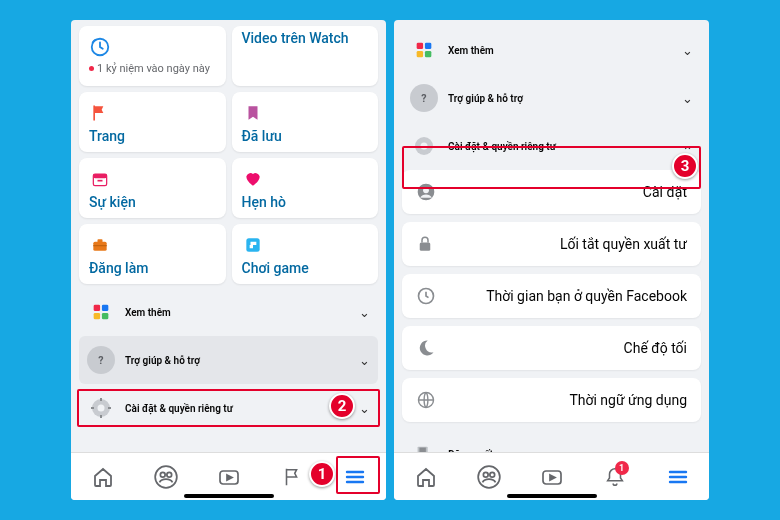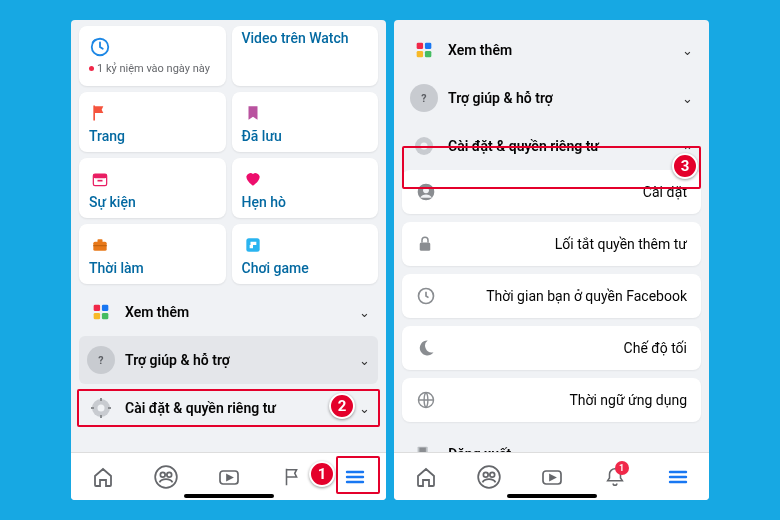--- a/index.html
+++ b/index.html
@@ -7,21 +7,21 @@
     .phone {width:315px;height:480px;background:#f0f2f5;border-radius:4px;overflow:hidden;display:flex;flex-direction:column;position:relative;}
     .scroll {flex:1;overflow:hidden;padding:6px 8px;}
     .grid {display:grid;grid-template-columns:1fr 1fr;gap:6px;}
     .card {background:#fff;border-radius:8px;padding:10px 10px 8px 10px;min-height:60px;box-shadow:0 1px 2px rgba(0,0,0,0.08);}
     .card-icon {width:22px;height:22px;display:flex;align-items:center;justify-content:center;margin-bottom:4px;}
     .card-title {font-size:14px;font-weight:500;color:#0369a1;}
     .card-sub {font-size:11px;color:#65676b;display:flex;align-items:center;gap:3px;}
     .reddot {width:5px;height:5px;border-radius:50%;background:#f02849;}
     .row {display:flex;align-items:center;gap:10px;padding:10px 8px;border-radius:6px;}
     .row .ricon {width:28px;height:28px;display:flex;align-items:center;justify-content:center;}
-    .row .rlabel {flex:1;font-size:14px;font-weight:600;color:#050505;}
+    .row .rlabel {flex:1;font-size:10px;font-weight:600;color:#050505;}
     .chev {color:#333;font-size:13px;}
     .whiteitem {background:#fff;border-radius:8px;padding:12px 14px;margin-bottom:8px;display:flex;align-items:center;gap:10px;box-shadow:0 1px 2px rgba(0,0,0,0.06);text-align:right;}
     .whiteitem .rlabel {flex:1;font-size:14px;font-weight:400;color:#050505;}
     .tabbar {height:48px;background:#fff;border-top:1px solid #ddd;display:flex;align-items:center;justify-content:space-around;}
     .tab {width:44px;height:40px;display:flex;align-items:center;justify-content:center;color:#65676b;position:relative;}
     .tab.active {color:#1877f2;}
     .notif-dot {position:absolute;top:4px;right:8px;width:14px;height:14px;border-radius:50%;background:#f02849;color:#fff;font-size:9px;display:flex;align-items:center;justify-content:center;font-weight:600;}
     .redbox {border:2px solid #e4002b;position:absolute;pointer-events:none;border-radius:2px;}
     .ann {position:absolute;width:26px;height:26px;border-radius:50%;background:#e4002b;border:2px solid #fff;color:#fff;font-weight:700;font-size:15px;display:flex;align-items:center;justify-content:center;box-shadow:0 1px 3px rgba(0,0,0,0.4);}
     .ihint {position:absolute;bottom:2px;left:50%;transform:translateX(-50%);width:90px;height:4px;background:#000;border-radius:3px;}
@@ -85,21 +85,21 @@
         <div class="card-title">Hẹn hò</div>
       </div>
       <div class="card">
         <div class="card-icon">
           <svg width="20" height="20" viewBox="0 0 24 24">
               <rect x="4" y="8" width="16" height="11" rx="2" fill="#e8791a"></rect>
               <rect x="9" y="5" width="6" height="4" rx="1" fill="#e8791a"></rect>
               <rect x="4" y="12" width="16" height="1.5" fill="#c4640f"></rect>
             </svg>
         </div>
-        <div class="card-title">Thời làm</div>
+        <div class="card-title">Đăng làm</div>
       </div>
       <div class="card">
         <div class="card-icon">
           <svg width="20" height="20" viewBox="0 0 24 24">
               <rect x="4" y="4" width="16" height="16" rx="3" fill="#2ab4f0"></rect>
               <path d="M9 8h7v4h-4v4H8V12h1z" fill="#fff"></path>
             </svg>
         </div>
         <div class="card-title">Chơi game</div>
       </div>
@@ -234,21 +234,21 @@
         </div>
       <div class="rlabel">Cài đặt</div>
     </div>
     <div class="whiteitem">
       <div class="ricon">
           <svg width="18" height="20" viewBox="0 0 24 24">
             <rect x="5" y="10" width="14" height="11" rx="2" fill="#8a8d91"></rect>
             <path d="M8 10V7a4 4 0 0 1 8 0v3" fill="none" stroke="#8a8d91" stroke-width="2"></path>
           </svg>
         </div>
-      <div class="rlabel">Lối tắt quyền thêm tư</div>
+      <div class="rlabel">Lối tắt quyền xuất tư</div>
     </div>
     <div class="whiteitem">
       <div class="ricon">
           <svg width="20" height="20" viewBox="0 0 24 24">
             <circle cx="12" cy="12" r="9" fill="none" stroke="#8a8d91" stroke-width="2"></circle>
             <path d="M12 7v5l3 2" stroke="#8a8d91" stroke-width="2" fill="none"></path>
           </svg>
         </div>
       <div class="rlabel">Thời gian bạn ở quyền Facebook</div>
     </div>

